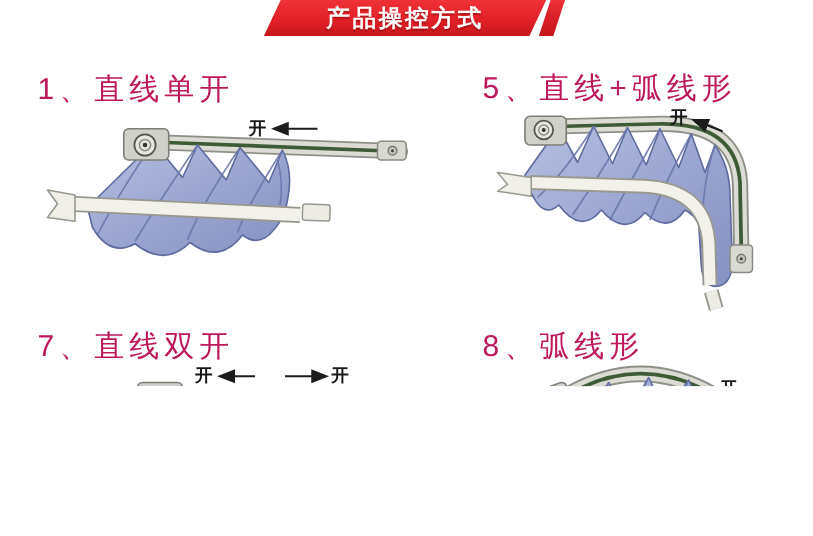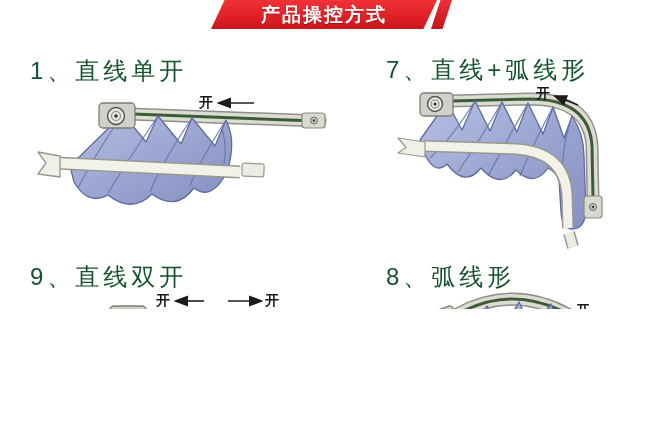--- a/index.html
+++ b/index.html
@@ -16,21 +16,21 @@
   .banner-text{
     color:#ffffff;font-size:19px;font-weight:bold;letter-spacing:2px;
     text-shadow:0 1px 1px rgba(120,0,0,.45);white-space:nowrap;
   }
   .banner-sliver{
     position:absolute;left:431px;top:0;width:21px;height:29px;z-index:3;
     background:linear-gradient(180deg,#ef3138 0%,#d61d24 60%,#c4171d 100%);
     clip-path:polygon(45% 0,100% 0,55% 100%,0 100%);
   }
   .sec-title{
-    position:absolute;z-index:2;color:#14532d;font-size:24px;letter-spacing:4px;
+    position:absolute;z-index:2;color:#be185d;font-size:24px;letter-spacing:4px;
     white-space:nowrap;font-weight:500;
   }
   .t1{left:30px;top:55px;}
   .t2{left:386px;top:54px;}
   .t3{left:30px;top:261px;}
   .t4{left:386px;top:261px;}
   .open-label{
     position:absolute;z-index:2;color:#17171a;font-size:14px;font-weight:bold;
     white-space:nowrap;line-height:14px;
   }
@@ -45,22 +45,22 @@
 <body>
 
 <div class="stage">
 
   <div class="banner">
     <span class="banner-text">产品操控方式</span>
   </div>
   <div class="banner-sliver"></div>
 
   <span class="sec-title t1">1、直线单开</span>
-  <span class="sec-title t2">7、直线+弧线形</span>
-  <span class="sec-title t3">9、直线双开</span>
+  <span class="sec-title t2">5、直线+弧线形</span>
+  <span class="sec-title t3">7、直线双开</span>
   <span class="sec-title t4">8、弧线形</span>
 
   <span class="open-label ol1">开</span>
   <span class="open-label ol2">开</span>
   <span class="open-label ol3l">开</span>
   <span class="open-label ol3r">开</span>
   <span class="open-label ol4">开</span>
 
   <svg class="draw" width="650" height="429" viewBox="0 0 650 429">
     <defs>

